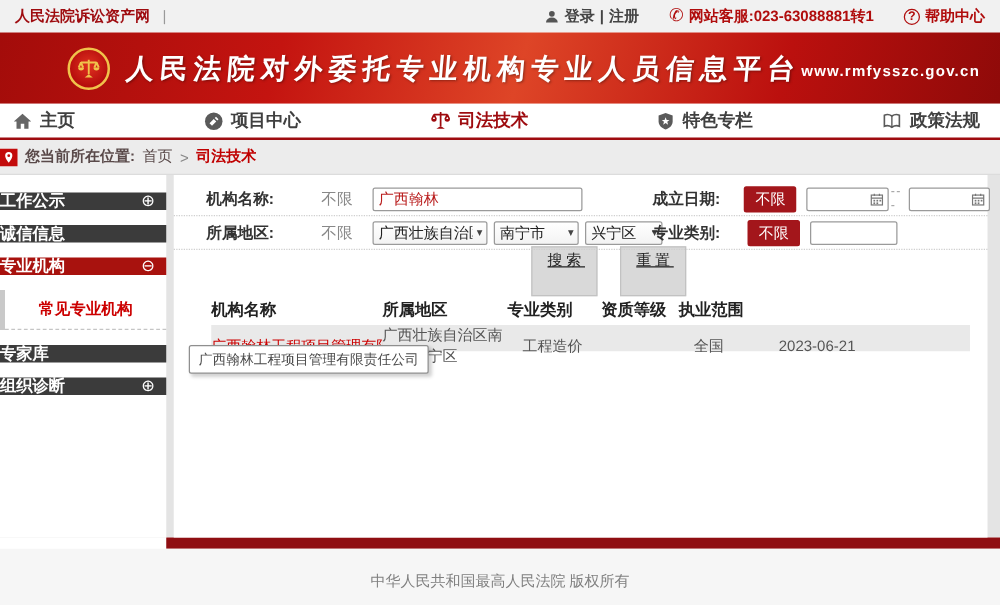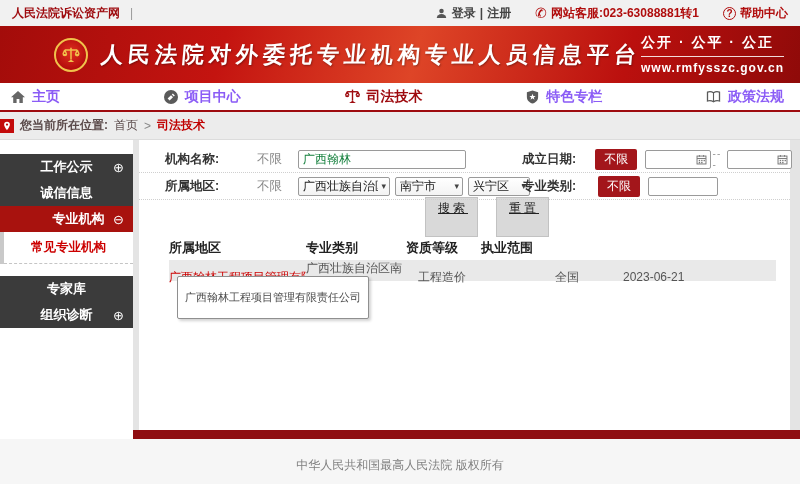--- a/index.html
+++ b/index.html
@@ -34,59 +34,59 @@
     white-space:nowrap; }
   .banner-right { margin-left:auto; margin-right:24px; color:#fff; text-align:left; }
   .slogan { font-size:14px; font-weight:bold; letter-spacing:2px;
     border-bottom:1px solid rgba(255,255,255,.85); padding-bottom:4px; }
   .siteurl { font-size:12px; font-weight:bold; letter-spacing:1px; margin-top:4px; }
 
   
   .nav { height:29px; background:#fff; border-bottom:2px solid #9e0b0f;
     display:flex; align-items:center; justify-content:space-between; padding:0 16px 0 10px; }
   .nav-item { display:flex; align-items:center; gap:6px; font-size:14px; font-weight:bold;
-    color:#8b5cf6; cursor:pointer; white-space:nowrap; }
+    color:#404040; cursor:pointer; white-space:nowrap; }
   .nav-item.active { color:#9e0b0f; }
   .nav-item svg { display:block; }
 
   
   .crumbs { height:28px; background:#ececec; border-bottom:1px solid #dcdcdc;
     display:flex; align-items:center; font-size:12px; color:#5a4a4a; }
   .pinbox { width:14px; height:14px; background:#c30b0b; display:flex;
     align-items:center; justify-content:center; margin-right:6px; flex:0 0 auto; }
   .crumbs .pfx { font-weight:bold; }
   .crumbs .home { margin-left:6px; color:#5a4a4a; text-decoration:none; }
   .crumbs .sep { margin:0 6px; color:#888; }
   .crumbs .cur { color:#c00000; font-weight:bold; }
 
   
   .content { height:290px; background:#e4e4e4; display:flex; padding-right:10px; }
   .sidebar { width:133px; background:#fff; padding-top:14px; flex:0 0 auto; }
-  .side-item { height:26px; margin-bottom:0; background:#3b3b3b; color:#fff;
+  .side-item { height:14px; margin-bottom:12px; background:#3b3b3b; color:#fff;
     font-size:13px; font-weight:bold; display:flex; align-items:center;
-    justify-content:center; position:relative; cursor:pointer; }
-  .side-item.active { background:#a8120e;padding-left:24px; }
+    position:relative; cursor:pointer; }
+  .side-item.active { background:#a8120e; }
   .side-toggle { position:absolute; right:9px; font-weight:normal; font-size:13px;
     font-family:"DejaVu Sans",sans-serif; }
   .submenu { margin-bottom:12px; border-left:4px solid #c9c9c9; }
   .sub-item { text-align:center; font-size:12.5px; color:#555; padding:7px 0;
     border-bottom:1px dashed #c5c5c5; cursor:pointer; }
   .sub-item.active { color:#cc0000; font-weight:bold; }
 
   .main { flex:1; background:#fff; margin-left:6px; padding-top:6px; position:relative; }
 
   
   .frow { height:27px; display:flex; align-items:center; padding-left:26px;
     border-bottom:1px dotted #cfcfcf; position:relative; font-size:12.5px; color:#333; }
   .flabel { width:70px; font-weight:bold; white-space:nowrap; }
   .nolimit-text { color:#888; margin:0 16px 0 22px; cursor:pointer; }
   .nolimit-btn { background:#a3161b; color:#fff; font-size:12px; padding:2px 9px;
     border-radius:2px; margin:0 8px 0 14px; cursor:pointer; white-space:nowrap; }
   .tinput { height:19px; border:1px solid #9a9a9a; border-radius:2px; background:#fff;
-    font-size:12px; padding:0 4px; color:#15803d; }
+    font-size:12px; padding:0 4px; color:#b91c1c; }
   .w-name { width:168px; }
   .w-cat  { width:70px; }
   .rgroup { position:absolute; left:383px; display:flex; align-items:center; }
   .rgroup .flabel { width:62px; }
   .datebox { width:68px; height:19px; border:1px solid #9a9a9a; border-radius:2px;
     background:#fff; display:flex; align-items:center; justify-content:flex-end;
     padding-right:3px; }
   .rangesep { color:#999; font-size:10px; margin:0 2px; letter-spacing:1px; }
   .sel { height:19px; border:1px solid #9a9a9a; border-radius:2px;
     background:linear-gradient(#fff,#f3f3f3); display:flex; align-items:center;
@@ -103,22 +103,22 @@
 
   
   .tbl { margin-top:6px; padding-left:30px; padding-right:14px; }
   .thead, .trow { display:grid; grid-template-columns:137px 100px 75px 62px 80px 1fr;
     align-items:center; }
   .thead { height:24px; font-size:13px; font-weight:bold; color:#222; }
   .trow { height:21px; background:#e9e9e9; font-size:12px; color:#555; }
   .cell-link { color:#cc0000; text-decoration:none; white-space:nowrap; overflow:hidden; }
   .pad12 { padding-left:12px; }
 
-  .tooltip { position:absolute; left:38px; top:136px; background:#fff;
-    border:1px solid #8f8f8f; border-radius:2px; padding:13px 7px; font-size:11px;
+  .tooltip { position:absolute; left:12px; top:136px; background:#fff;
+    border:1px solid #8f8f8f; border-radius:2px; padding:3px 7px; font-size:11px;
     color:#4a4a4a; box-shadow:2px 2px 3px rgba(0,0,0,.18); white-space:nowrap; }
 
   
   .redbar { height:9px; background:#8f0e12; margin-left:133px; }
   .footer { height:46px; background:#f6f6f6; display:flex; align-items:flex-start;
     justify-content:center; padding-top:18px; font-size:12px; color:#808080; }
 </style>
 </head>
 <body>
 
@@ -154,21 +154,20 @@
         <line x1="3" y1="4" x2="13" y2="4"></line>
         <path d="M3 4 L1.6 7.2 M3 4 L4.4 7.2 M13 4 L11.6 7.2 M13 4 L14.4 7.2"></path>
       </g>
       <path d="M1.2 7.2 a1.9 1.9 0 0 0 3.8 0 Z" fill="#f0c24b"></path>
       <path d="M11 7.2 a1.9 1.9 0 0 0 3.8 0 Z" fill="#f0c24b"></path>
       <path d="M8 11.5 L5.4 13.6 H10.6 Z" fill="#f0c24b"></path>
     </svg>
   </div>
   <div class="banner-title">人民法院对外委托专业机构专业人员信息平台</div>
   <div class="banner-right">
-    <div class="slogan">公开 · 公平 · 公正</div>
     <div class="siteurl">www.rmfysszc.gov.cn</div>
   </div>
 </div>
 
 <div class="nav">
   <div class="nav-item">
     <svg width="16" height="16" viewBox="0 0 16 16">
         <path d="M8 2 L15 8.2 H12.8 V14 H9.4 V10 H6.6 V14 H3.2 V8.2 H1 Z" fill="#666"></path>
       </svg>
     <span>主页</span>
@@ -310,20 +309,21 @@
       </div>
     </div>
 
     <div class="btnrow">
       <button class="gbtn">搜索</button>
       <button class="gbtn">重置</button>
     </div>
 
     <div class="tbl">
       <div class="thead">
+        <span>机构名称</span>
         <span>所属地区</span>
         <span>专业类别</span>
         <span>资质等级</span>
         <span>执业范围</span>
       </div>
       <div class="trow">
         <a href="#" class="cell-link">广西翰林工程项目管理有限责任...</a>
         <span>广西壮族自治区南宁市兴宁区</span>
         <span class="pad12">工程造价</span>
         <span></span>

